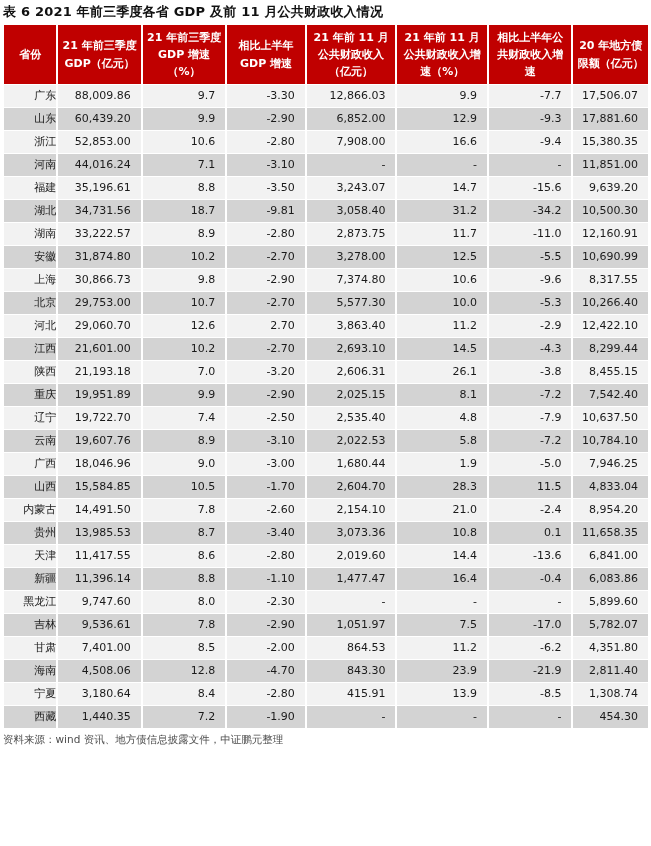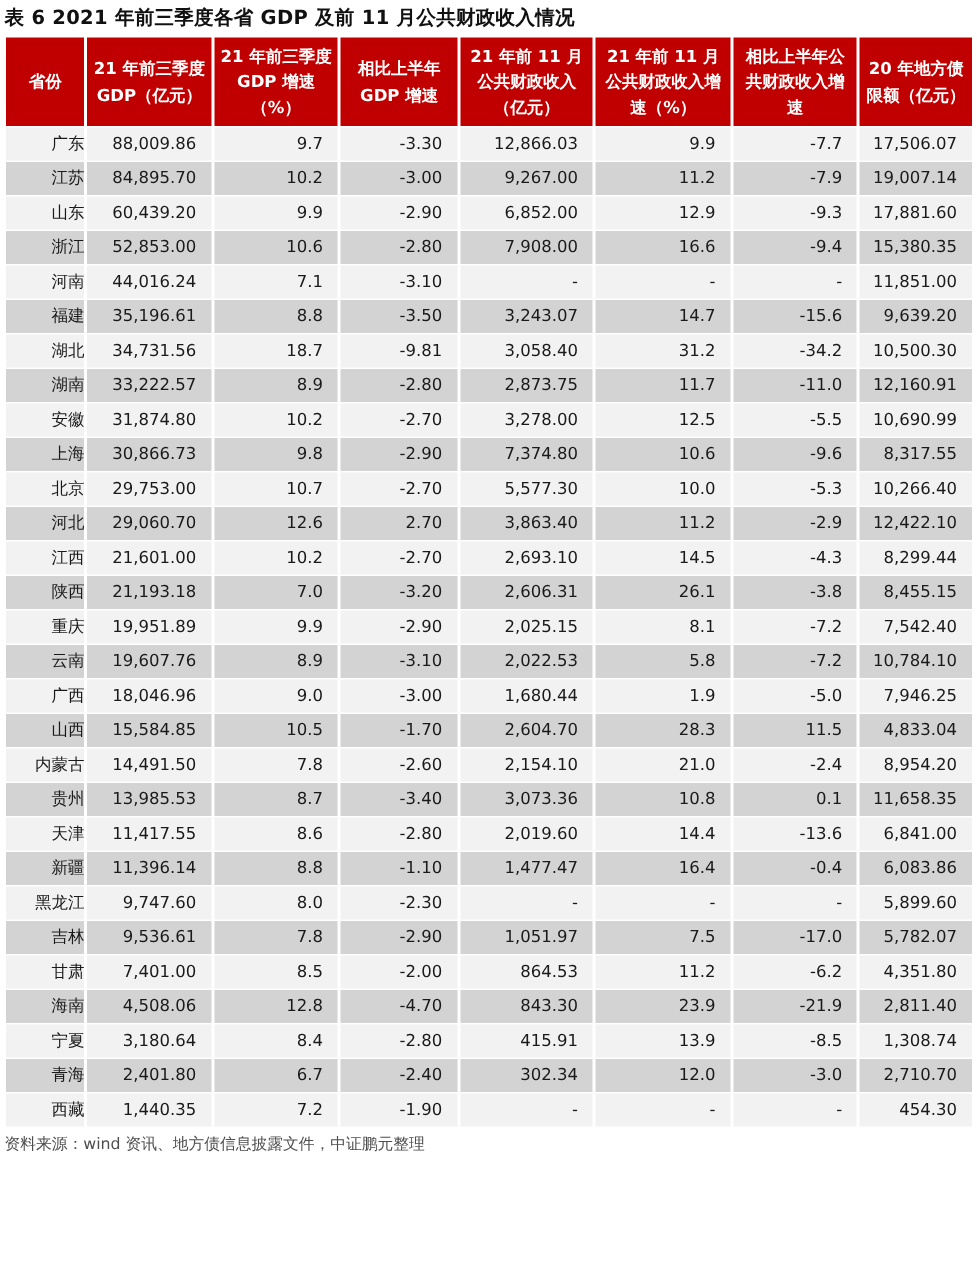--- a/index.html
+++ b/index.html
@@ -104,30 +104,20 @@
           <td class="province">广东</td>
           <td class="num">88,009.86</td>
           <td class="num">9.7</td>
           <td class="num">-3.30</td>
           <td class="num">12,866.03</td>
           <td class="num">9.9</td>
           <td class="num">-7.7</td>
           <td class="num">17,506.07</td>
         </tr>
         <tr>
-          <td class="province">江苏</td>
-          <td class="num">84,895.70</td>
-          <td class="num">10.2</td>
-          <td class="num">-3.00</td>
-          <td class="num">9,267.00</td>
-          <td class="num">11.2</td>
-          <td class="num">-7.9</td>
-          <td class="num">19,007.14</td>
-        </tr>
-        <tr>
           <td class="province">山东</td>
           <td class="num">60,439.20</td>
           <td class="num">9.9</td>
           <td class="num">-2.90</td>
           <td class="num">6,852.00</td>
           <td class="num">12.9</td>
           <td class="num">-9.3</td>
           <td class="num">17,881.60</td>
         </tr>
         <tr>
@@ -244,20 +234,30 @@
           <td class="province">重庆</td>
           <td class="num">19,951.89</td>
           <td class="num">9.9</td>
           <td class="num">-2.90</td>
           <td class="num">2,025.15</td>
           <td class="num">8.1</td>
           <td class="num">-7.2</td>
           <td class="num">7,542.40</td>
         </tr>
         <tr>
+          <td class="province">辽宁</td>
+          <td class="num">19,722.70</td>
+          <td class="num">7.4</td>
+          <td class="num">-2.50</td>
+          <td class="num">2,535.40</td>
+          <td class="num">4.8</td>
+          <td class="num">-7.9</td>
+          <td class="num">10,637.50</td>
+        </tr>
+        <tr>
           <td class="province">云南</td>
           <td class="num">19,607.76</td>
           <td class="num">8.9</td>
           <td class="num">-3.10</td>
           <td class="num">2,022.53</td>
           <td class="num">5.8</td>
           <td class="num">-7.2</td>
           <td class="num">10,784.10</td>
         </tr>
         <tr>
@@ -364,30 +364,20 @@
           <td class="province">宁夏</td>
           <td class="num">3,180.64</td>
           <td class="num">8.4</td>
           <td class="num">-2.80</td>
           <td class="num">415.91</td>
           <td class="num">13.9</td>
           <td class="num">-8.5</td>
           <td class="num">1,308.74</td>
         </tr>
         <tr>
-          <td class="province">青海</td>
-          <td class="num">2,401.80</td>
-          <td class="num">6.7</td>
-          <td class="num">-2.40</td>
-          <td class="num">302.34</td>
-          <td class="num">12.0</td>
-          <td class="num">-3.0</td>
-          <td class="num">2,710.70</td>
-        </tr>
-        <tr>
           <td class="province">西藏</td>
           <td class="num">1,440.35</td>
           <td class="num">7.2</td>
           <td class="num">-1.90</td>
           <td class="num">-</td>
           <td class="num">-</td>
           <td class="num">-</td>
           <td class="num">454.30</td>
         </tr>
       </tbody>

